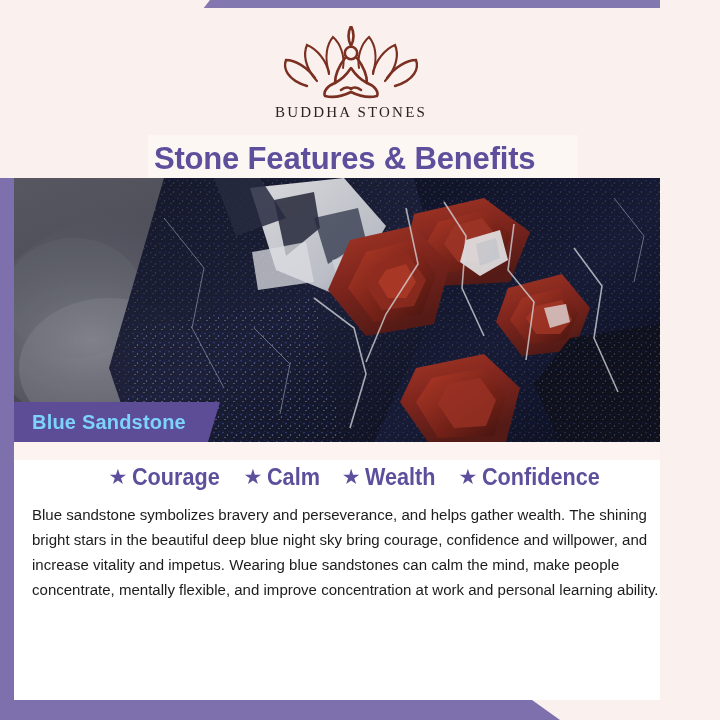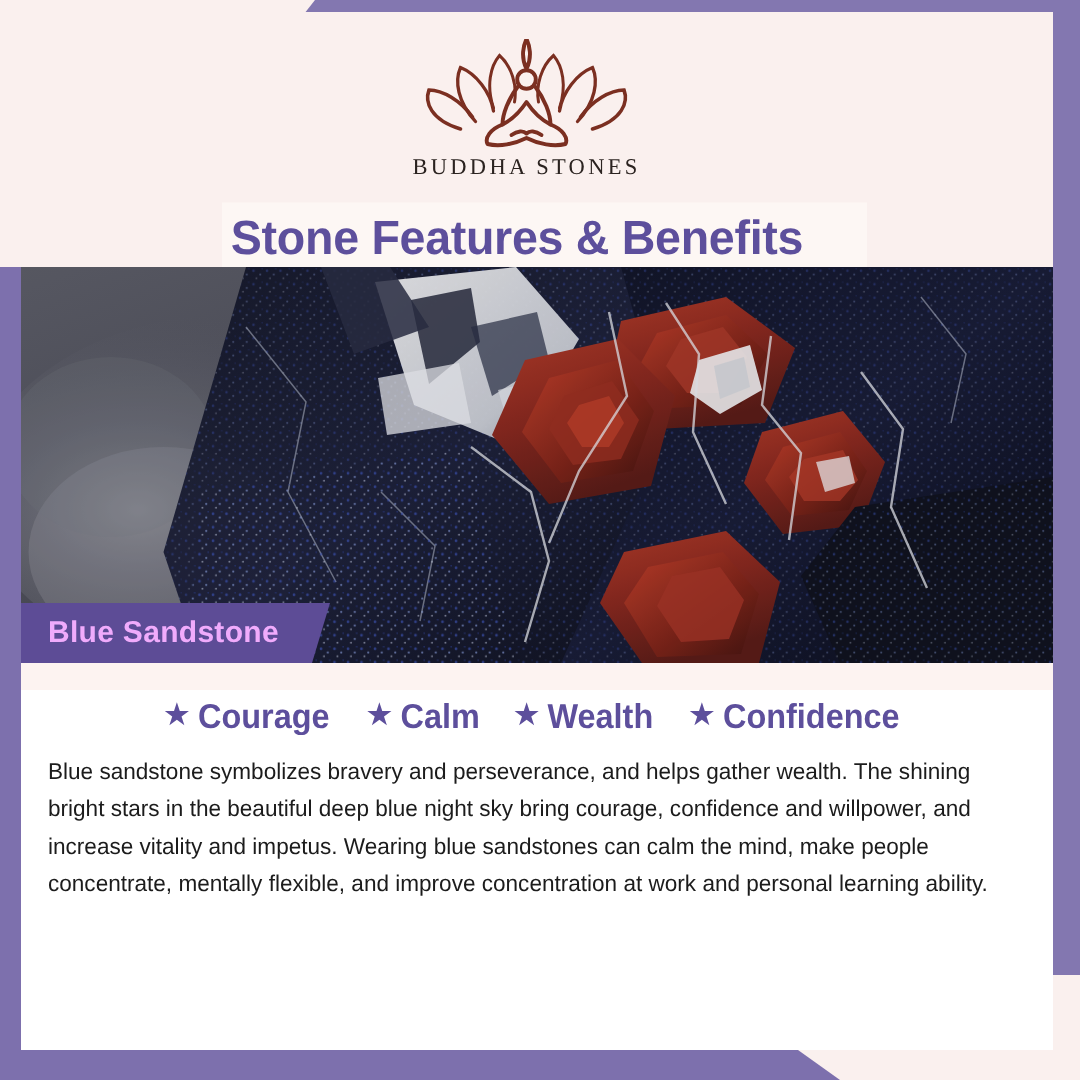--- a/index.html
+++ b/index.html
@@ -4,21 +4,21 @@
 <style>
   html,body{margin:0;padding:0;}
   body{
     width:720px;height:720px;
     background:#faf0ee;
     font-family:"Liberation Sans", sans-serif;
     overflow:hidden;
   }
   #page{
     position:relative;
-    width:720px;height:720px;
+    width:660px;height:720px;
     background:#faf0ee;
     overflow:hidden;
   }
 
   
   .deco-top-bar{
     position:absolute;top:0;left:188px;width:532px;height:28px;
     background:#8377b0;
     clip-path:polygon(22px 0, 532px 0, 532px 28px, 0 28px);
   }
@@ -78,21 +78,21 @@
   }
   .hero svg{display:block;width:688px;height:264px;}
 
   .stone-label{
     position:absolute;left:14px;top:402px;width:206px;height:40px;
     background:#5d4c96;
     clip-path:polygon(0 0, 206px 0, 194px 40px, 0 40px);
     display:flex;align-items:center;
   }
   .stone-label span{
-    color:#f0abfc;
+    color:#7dd3fc;
     font-size:20px;
     font-weight:bold;
     letter-spacing:0.2px;
     padding-left:18px;
   }
 
   
   .content{
     position:absolute;left:14px;top:442px;width:688px;height:258px;
     background:#ffffff;

